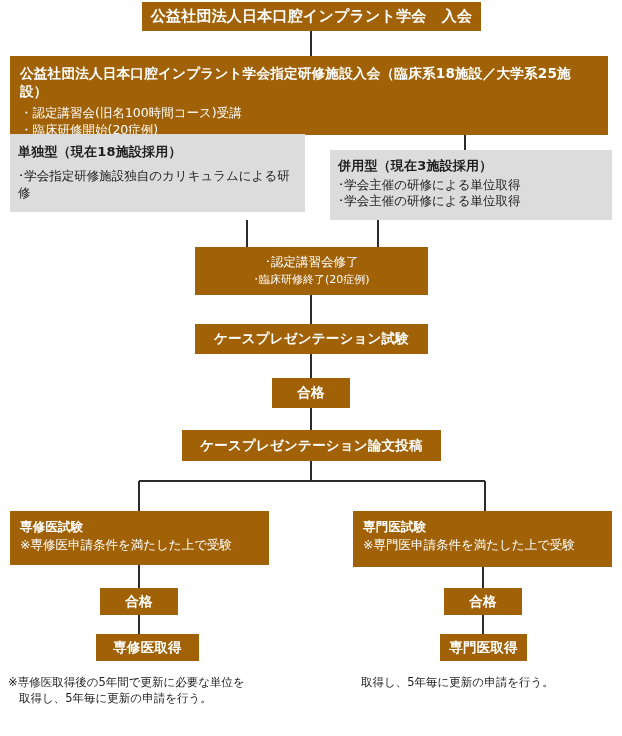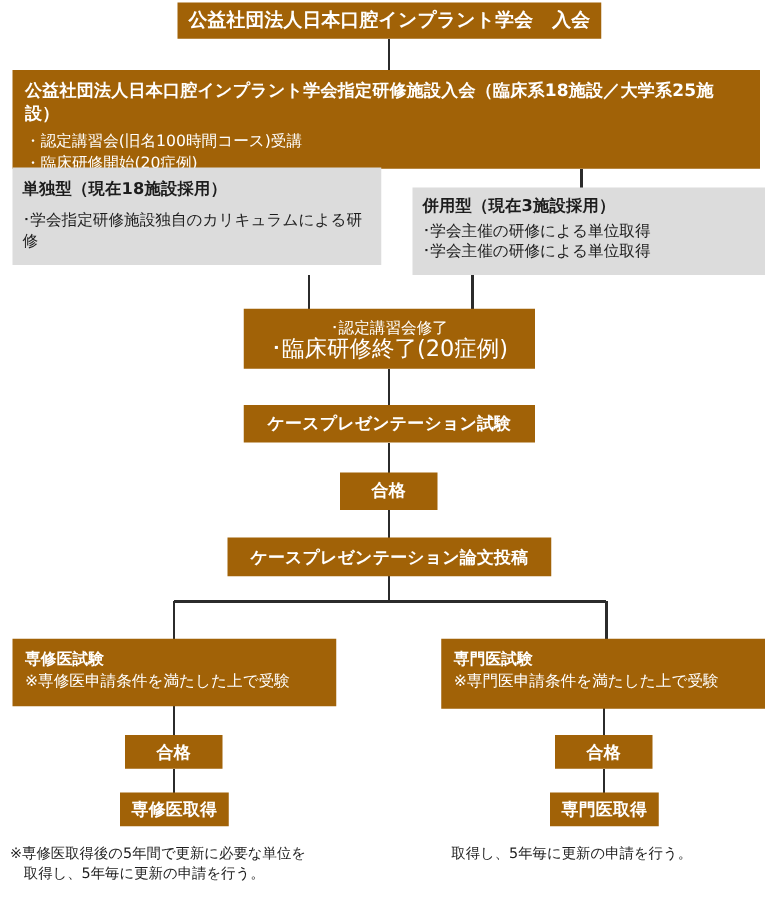--- a/index.html
+++ b/index.html
@@ -114,21 +114,21 @@
   </div>
 
   <div class="node gray" style="left:330px; top:150px; width:282px; height:70px; padding:7px 8px 0 8px;">
     <div class="ttl" style="font-size:13px; line-height:18px;">併用型（現在3施設採用）</div>
     <div class="bul" style="font-size:12.5px; line-height:16px; margin-top:2px;">･学会主催の研修による単位取得</div>
     <div class="bul" style="font-size:12.5px; line-height:16px;">･学会主催の研修による単位取得</div>
   </div>
 
   <div class="node dark" style="left:195px; top:247px; width:233px; height:48px; padding-top:6px;">
     <div class="bul" style="font-size:12.5px; line-height:18px; text-align:center;">･認定講習会修了</div>
-    <div class="bul" style="font-size:18px; line-height:18px; text-align:center;">･臨床研修終了(20症例)</div>
+    <div class="bul" style="font-size:11px; line-height:18px; text-align:center;">･臨床研修終了(20症例)</div>
   </div>
 
   <div class="node blue ctr ttl" style="left:195px; top:324px; width:233px; height:30px; font-size:13.5px;">
     <span>ケースプレゼンテーション試験</span>
   </div>
 
   <div class="node blue ctr ttl" style="left:272px; top:378px; width:78px; height:30px; font-size:13.5px;">
     <span>合格</span>
   </div>
 
@@ -147,21 +147,21 @@
   </div>
 
   <div class="node blue ctr ttl" style="left:100px; top:588px; width:78px; height:27px; font-size:13.5px;">
     <span>合格</span>
   </div>
 
   <div class="node blue ctr ttl" style="left:444px; top:588px; width:78px; height:27px; font-size:13.5px;">
     <span>合格</span>
   </div>
 
-  <div class="node blue ctr ttl" style="left:96px; top:634px; width:87px; height:27px; font-size:13.5px;">
+  <div class="node blue ctr ttl" style="left:96px; top:634px; width:103px; height:27px; font-size:13.5px;">
     <span>専修医取得</span>
   </div>
 
   <div class="node blue ctr ttl" style="left:440px; top:634px; width:87px; height:27px; font-size:13.5px;">
     <span>専門医取得</span>
   </div>
 
   <div class="note" style="left:8px; top:674px; width:300px;">
     <span>※専修医取得後の5年間で更新に必要な単位を</span>
     <span class="ln2">取得し、5年毎に更新の申請を行う。</span>

